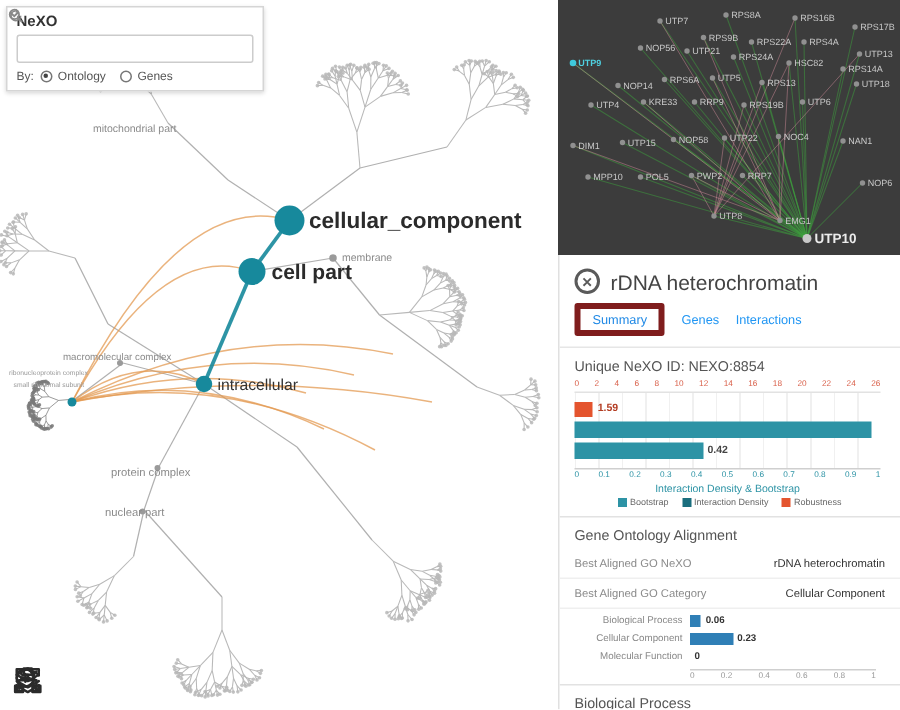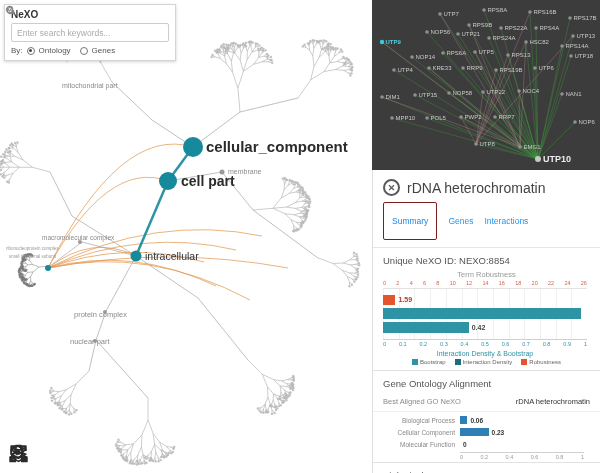--- a/index.html
+++ b/index.html
@@ -24,21 +24,21 @@
   
   .net-panel{position:absolute;left:372px;top:0;width:228px;height:170px;background:#3c3c3c;overflow:hidden;}
   
   .detail{position:absolute;left:372px;top:170px;width:228px;height:303px;background:#fff;border-left:1px solid #e0e0e0;box-sizing:border-box;overflow:hidden;}
   .detail-header{display:flex;align-items:center;gap:7px;padding:9px 10px 6px;}
   .close-btn{width:17px;height:17px;min-width:17px;border:2px solid #5a5a5a;border-radius:50%;color:#5a5a5a;font-size:9px;
     display:flex;align-items:center;justify-content:center;font-weight:bold;box-sizing:border-box;cursor:pointer;}
   .detail-title{font-size:14px;color:#444;white-space:nowrap;}
   .tabs{display:flex;gap:11px;align-items:center;padding:0 10px 7px;border-bottom:1px solid #e6e6e6;}
   .tab{font-size:8.5px;color:#2196f3;cursor:pointer;}
-  .tab.active{border:1px solid #7f1d1d;border-radius:2px;padding:13px 8px;color:#1e88e5;}
+  .tab.active{border:4px solid #7f1d1d;border-radius:2px;padding:2px 8px;color:#1e88e5;}
   .section-label{font-size:9.5px;color:#555;padding:7px 10px 3px;}
   .chart-wrap{padding:0 10px;}
   .chart-title{font-size:7.5px;color:#999;text-align:center;margin:1px 0 1px;}
   .axisrow{width:204px;display:flex;justify-content:space-between;font-size:5.5px;line-height:7px;}
   .top-axis{border-bottom:1px solid #e2e2e2;padding-bottom:1px;}
   .bars{width:204px;background:repeating-linear-gradient(to right,#f0f0f0 0 1px,transparent 1px 15.7px);padding:2px 0 3px;}
   .bar-row{display:flex;align-items:center;margin:3px 0;height:11px;}
   .bar{height:11px;}
   .bar.teal{background:#2d93a5;}
   .bar.orange{background:#e4542e;height:10px;}
@@ -1410,21 +1410,20 @@
         <text x="42" y="240" fill="#8a8a8a" font-size="6.5" font-family="&quot;Liberation Sans&quot;, sans-serif" font-weight="normal">macromolecular complex</text>
         <text x="74" y="317" fill="#8a8a8a" font-size="7.5" font-family="&quot;Liberation Sans&quot;, sans-serif" font-weight="normal">protein complex</text>
         <text x="70" y="344" fill="#8a8a8a" font-size="7.5" font-family="&quot;Liberation Sans&quot;, sans-serif" font-weight="normal">nuclear part</text>
         <text x="6" y="250" fill="#999" font-size="4.5" font-family="&quot;Liberation Sans&quot;, sans-serif" font-weight="normal">ribonucleoprotein complex</text>
         <text x="9" y="258" fill="#999" font-size="4.5" font-family="&quot;Liberation Sans&quot;, sans-serif" font-weight="normal">small ribosomal subunit</text>
       </svg>
 
     <div class="search-panel">
       <div class="search-title">NeXO</div>
       <div class="search-box">
-        <input type="text" placeholder="Enter search keywords..." style="">
         <span class="sicon">
           <svg width="11" height="11" viewBox="0 0 12 12">
               <g stroke="#888" fill="none" stroke-width="1.3">
                 <circle cx="5" cy="5" r="3.4"></circle>
                 <line x1="7.6" y1="7.6" x2="10.6" y2="10.6"></line>
               </g>
             </svg>
         </span>
         <span class="sicon">
           <svg width="11" height="11" viewBox="0 0 12 12">
@@ -1628,21 +1627,20 @@
     </div>
     <div class="tabs">
       <span class="tab active">Summary</span>
       <span class="tab">Genes</span>
       <span class="tab">Interactions</span>
     </div>
 
     <div class="section-label">Unique NeXO ID: NEXO:8854</div>
 
     <div class="chart-wrap">
-      <div class="chart-title">Term Robustness</div>
       <div class="axisrow top-axis" id="top-axis">
           <span style="color: rgb(217, 96, 74);">0</span>
           <span style="color: rgb(217, 96, 74);">2</span>
           <span style="color: rgb(217, 96, 74);">4</span>
           <span style="color: rgb(217, 96, 74);">6</span>
           <span style="color: rgb(217, 96, 74);">8</span>
           <span style="color: rgb(217, 96, 74);">10</span>
           <span style="color: rgb(217, 96, 74);">12</span>
           <span style="color: rgb(217, 96, 74);">14</span>
           <span style="color: rgb(217, 96, 74);">16</span>
@@ -1685,20 +1683,24 @@
           <span><span class="sq" style="background: rgb(228, 84, 46);"></span>Robustness</span>
         </div>
     </div>
 
     <div class="hr"></div>
     <div class="section-label">Gene Ontology Alignment</div>
     <div class="go-row">
       <span class="lbl">Best Aligned GO NeXO</span>
       <span class="val">rDNA heterochromatin</span>
     </div>
+    <div class="go-row">
+      <span class="lbl">Best Aligned GO Category</span>
+      <span class="val">Cellular Component</span>
+    </div>
 
     <div class="cat-chart">
       <div class="cat-row">
         <span class="cat-label">Biological Process</span>
         <div class="cat-bar" id="bp-bar" style="width: 7.44px; background: rgb(47, 127, 182);"></div>
         <span class="cat-val">0.06</span>
       </div>
       <div class="cat-row">
         <span class="cat-label">Cellular Component</span>
         <div class="cat-bar" id="cc-bar" style="width: 28.52px; background: rgb(47, 127, 182);"></div>

